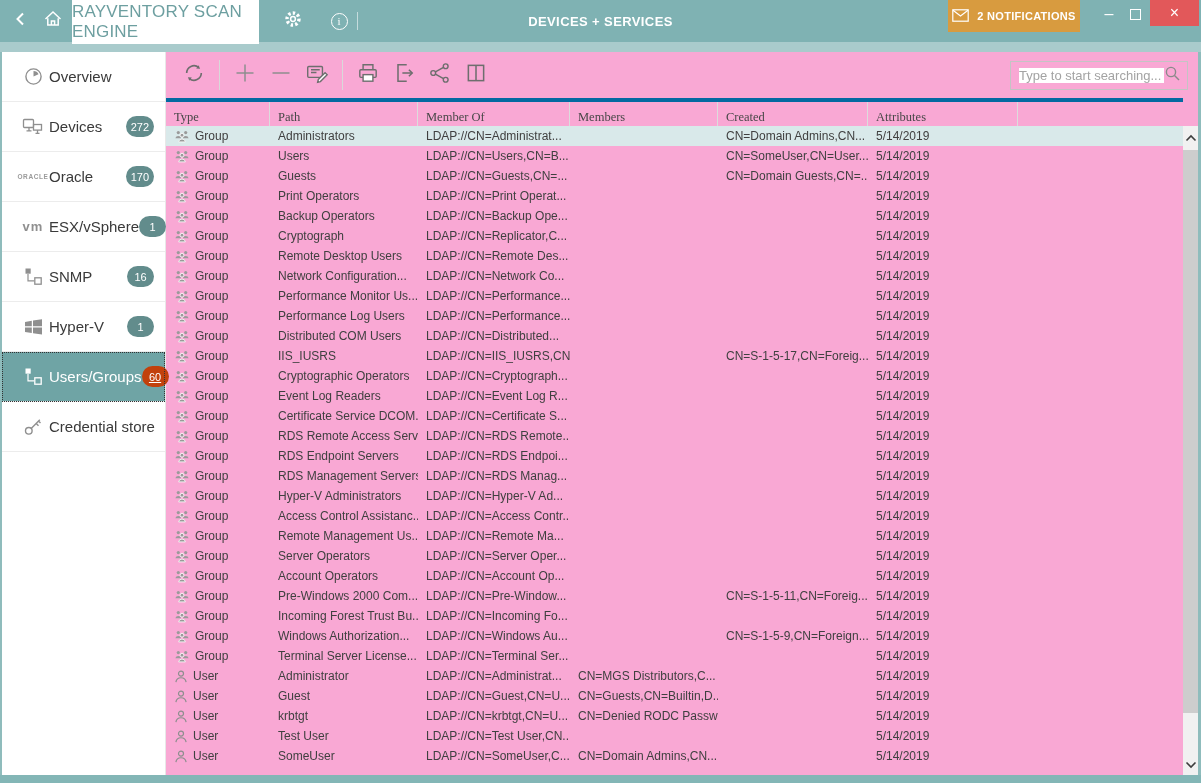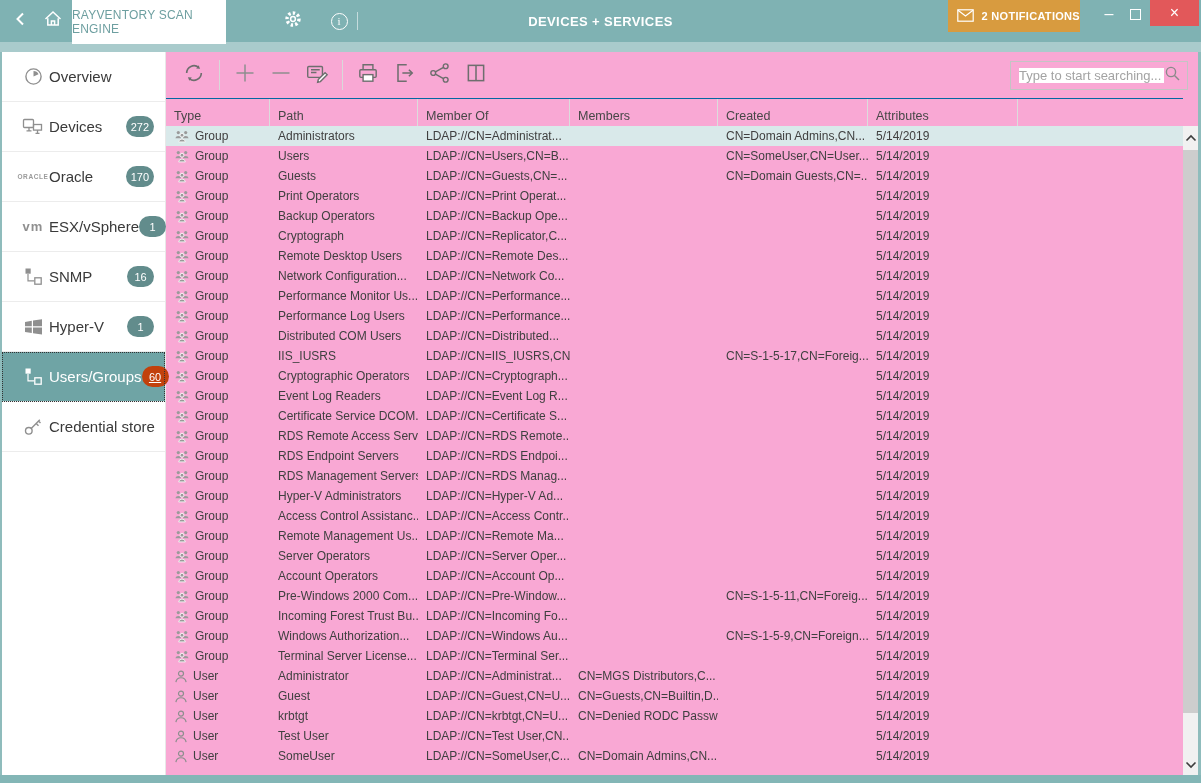--- a/index.html
+++ b/index.html
@@ -7,29 +7,29 @@
   body { position:relative; overflow:hidden; background:#fff;
          font-family:"Liberation Sans", sans-serif; color:#3c3c3c; }
 
   
   .titlebar { position:absolute; top:0; left:0; right:0; height:42px; background:#7fb2b3; z-index:3; }
   .tabstrip { position:absolute; top:42px; left:0; right:0; height:10px; background:#a9cbcc; z-index:3; }
   .tb-icon  { position:absolute; top:0; height:42px; width:34px; display:flex; align-items:center; justify-content:center; cursor:pointer; }
   .back-btn { left:4px; } .home-btn { left:36px; }
   .gear-btn { left:276px; } .info-btn { left:322px; }
   .tb-divider { position:absolute; left:357px; top:12px; width:1px; height:18px; background:rgba(255,255,255,.55); }
-  .app-tab { position:absolute; top:0; left:72px; width:154px; height:44px; background:#fff; z-index:4;
+  .app-tab { position:absolute; top:0; left:72px; width:187px; height:44px; background:#fff; z-index:4;
              display:flex; align-items:center; justify-content:center;
-             color:#6d9fa0; font-size:12px; letter-spacing:.2px; cursor:default; }
+             color:#6d9fa0; font-size:17px; letter-spacing:.2px; cursor:default; }
   .window-title { position:absolute; top:0; left:0; right:0; height:42px; display:flex; align-items:center; justify-content:center;
                   color:#fff; font-size:13px; font-weight:bold; letter-spacing:.4px; pointer-events:none; }
   .info-circle { width:17px; height:17px; border:1.4px solid #fff; border-radius:50%; color:#fff;
                  font-size:11px; display:flex; align-items:center; justify-content:center; font-family:"Liberation Serif",serif; }
   .notif-btn { position:absolute; left:948px; top:0; width:132px; height:32px; background:#d89b3f; color:#fff;
-               display:flex; align-items:center; justify-content:flex-end; gap:8px;
+               display:flex; align-items:center; justify-content:center; gap:8px;
                font-size:11px; font-weight:bold; letter-spacing:.3px; cursor:pointer; z-index:5; }
   .min-btn { position:absolute; left:1098px; top:2px; width:22px; height:24px; color:#fff; font-size:16px;
              display:flex; align-items:center; justify-content:center; cursor:pointer; z-index:5; }
   .max-btn { position:absolute; left:1124px; top:2px; width:22px; height:24px; display:flex; align-items:center; justify-content:center; cursor:pointer; z-index:5; }
   .max-box { width:11px; height:11px; border:1.6px solid #fff; }
   .close-btn { position:absolute; left:1150px; top:0; width:49px; height:26px; background:#e2585a; color:#fff;
                font-size:16px; display:flex; align-items:center; justify-content:center; cursor:pointer; z-index:5; }
 
   
   .frame-left  { position:absolute; left:0; top:52px; bottom:0; width:2px; background:#8fbcbc; z-index:2; }
@@ -56,21 +56,21 @@
   .toolbar { position:relative; height:46px; display:flex; align-items:center; padding-left:10px; }
   .tool-btn { width:36px; height:32px; display:flex; align-items:center; justify-content:center; cursor:pointer; }
   .tool-sep { width:1px; height:30px; background:#d9d9d9; margin:0 7px; }
   .searchbox { position:absolute; right:10px; top:9px; width:178px; height:29px; border:1px solid #c4c4c4;
                display:flex; align-items:center; padding:0 6px 0 8px; }
   .searchbox input { flex:1; border:none; outline:none; font-family:"Liberation Sans",sans-serif;
                      font-size:13px; color:#555; min-width:0; }
   .searchbox input::placeholder { color:#a3a3a3; }
 
   .grid-head { display:grid; grid-template-columns:104px 148px 152px 148px 150px 150px 150px 1fr;
-               height:36px; border-top:1px solid #0369a1; border-bottom:1px solid #e9e9e9; margin-right:15px; }
+               height:36px; border-top:4px solid #0369a1; border-bottom:1px solid #e9e9e9; margin-right:15px;font-family:Liberation Serif, serif; }
   .hcell { display:flex; align-items:center; padding-left:8px; font-size:12.5px; color:#474747;
            border-right:1px solid #dcdcdc; white-space:nowrap; overflow:hidden; cursor:pointer; }
   .hcell.spacer { border-right:none; cursor:default; }
 
   .rows { position:absolute; top:74px; left:0; right:15px; bottom:0; overflow:hidden; }
   .trow { display:grid; grid-template-columns:104px 148px 152px 148px 150px 150px 150px 1fr; height:20px; cursor:default; }
   .trow.selected { background:#d9e9ea; }
   .tcell { display:flex; align-items:center; padding-left:8px; font-size:12px; color:#404040;
            white-space:nowrap; overflow:hidden; }
   .type-icon { display:flex; align-items:center; margin-right:5px; flex:none; }

